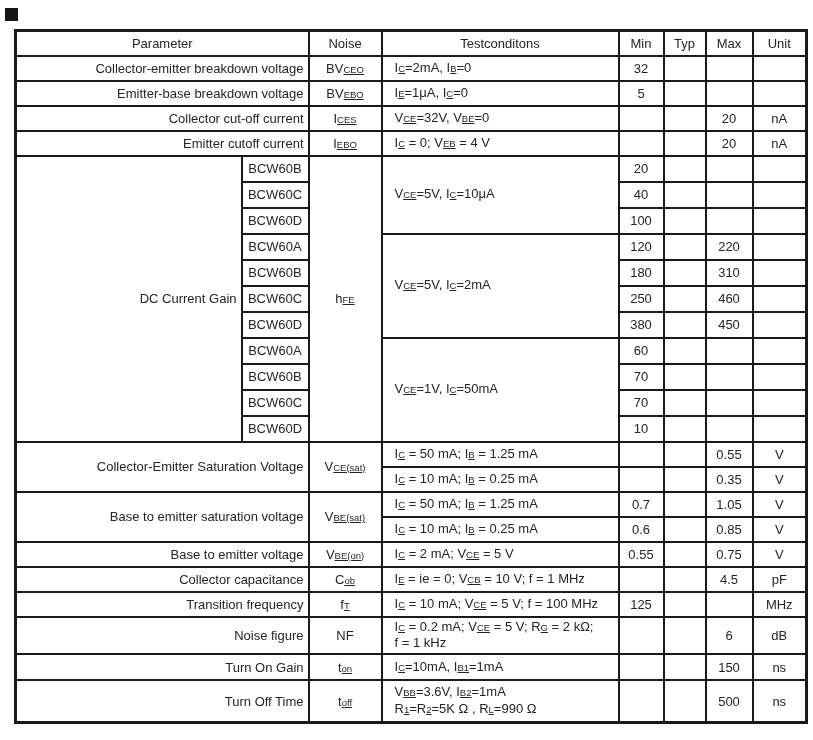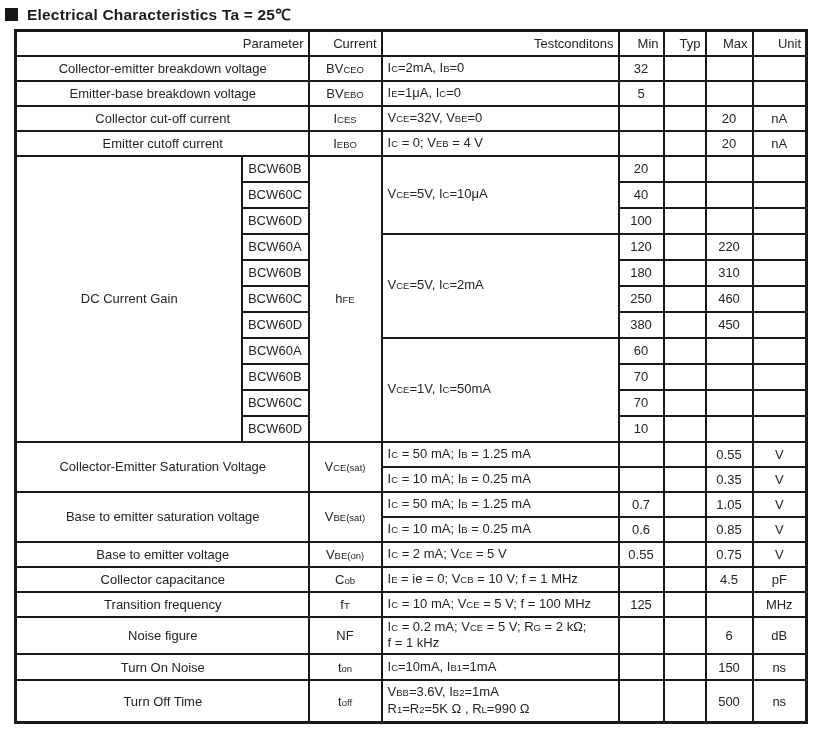--- a/index.html
+++ b/index.html
@@ -21,50 +21,49 @@
     font-size:13px; font-weight:normal;
     padding:1px 4px; overflow:hidden;
     vertical-align:middle;
     background:#ffffff;
   }
   tr.thin td { border-top-width:1px; }
   tr.r25 { height:25px; }
   tr.r26 { height:26px; }
   tr.r40 { height:31px; }
   tr.r42 { height:42px; }
-  th { text-align:right; }
+  th { text-align:center; }
   .c { text-align:center; padding:1px 2px; }
-  .param { text-align:center; padding-left:5px; }
-  .cond { text-align:left; padding-left:5px; line-height:1.3; }
-  .sc { font-size:9.5px; }
+  .param { text-align:right; padding-left:5px; }
+  .cond { text-align:left; padding-left:12px; line-height:1.3; }
+  .sc { font-size:9.5px;text-decoration:underline; }
 </style>
 </head>
 <body>
 
 <div class="title-row">
   <span class="bullet"></span>
-  <span class="title">Electrical Characteristics Ta = 25℃</span>
 </div>
 
 <table class="chars">
   <colgroup>
     <col style="width:226px">
       <col style="width:67px">
       <col style="width:73px">
       <col style="width:237px">
     <col style="width:45px">
       <col style="width:42px">
       <col style="width:47px">
       <col style="width:54px">
   </colgroup>
 
   <tbody>
       <tr class="r25">
     <th colspan="2">Parameter</th>
-    <th>Current</th>
+    <th>Noise</th>
     <th>Testconditons</th>
     <th>Min</th>
     <th>Typ</th>
     <th>Max</th>
     <th>Unit</th>
   </tr>
 
   <tr class="r25">
     <td colspan="2" class="param">Collector-emitter breakdown voltage</td>
     <td class="c">BV<span class="sc">CEO</span></td>
@@ -249,21 +248,21 @@
   <tr class="r40">
     <td colspan="2" class="param">Noise figure</td>
     <td class="c">NF</td>
     <td class="cond">I<span class="sc">C</span> = 0.2 mA; V<span class="sc">CE</span> = 5 V; R<span class="sc">G</span> = 2 kΩ;<br>f = 1 kHz</td>
     <td class="c"></td>
     <td class="c"></td>
     <td class="c">6</td>
     <td class="c">dB</td>
   </tr>
   <tr class="r26">
-    <td colspan="2" class="param">Turn On Noise</td>
+    <td colspan="2" class="param">Turn On Gain</td>
     <td class="c">t<span class="sc">on</span></td>
     <td class="cond">I<span class="sc">C</span>=10mA, I<span class="sc">B1</span>=1mA</td>
     <td class="c"></td>
     <td class="c"></td>
     <td class="c">150</td>
     <td class="c">ns</td>
   </tr>
   <tr class="r42">
     <td colspan="2" class="param">Turn Off Time</td>
     <td class="c">t<span class="sc">off</span></td>

